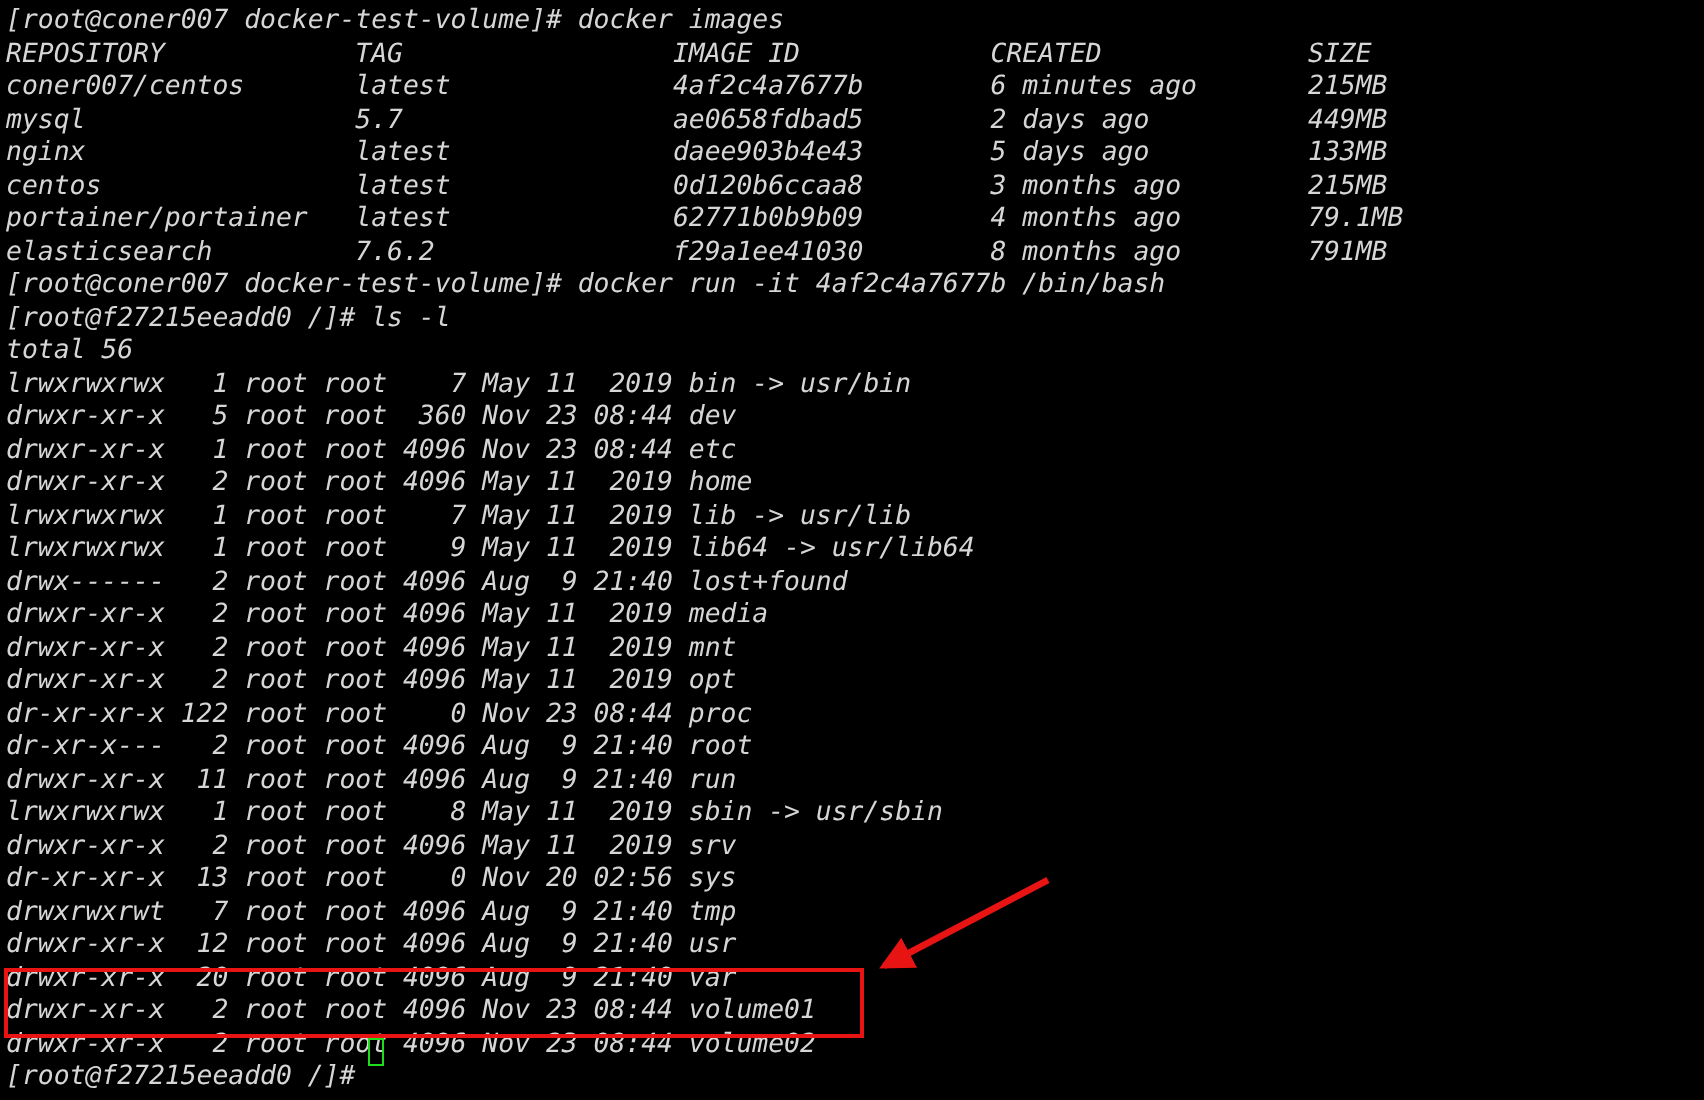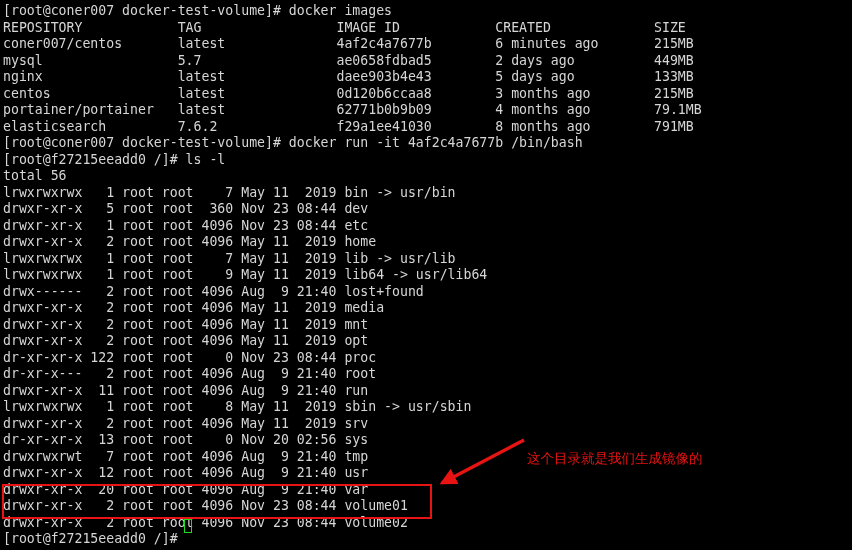--- a/index.html
+++ b/index.html
@@ -10,20 +10,21 @@
   #terminal {
     position: relative;
     width: 852px;
     height: 550px;
     background: #000000;
     overflow: hidden;
     font-family: "DejaVu Sans Mono", "Liberation Mono", monospace;
     font-size: 13.2px;
     line-height: 16.5px;
     color: #d6d6d6;
+    font-style: italic;
     -webkit-font-smoothing: none;
   }
   #screen-lines {
     position: absolute;
     left: 3px;
     top: 3px;
     width: 846px;
     white-space: pre;
   }
   .line {
@@ -87,18 +88,17 @@
   <svg class="annot-svg" viewBox="0 0 852 550">
     <defs>
       <marker id="arrowhead" markerWidth="5" markerHeight="5" refX="4.2" refY="2.5" orient="auto">
         <polygon points="0,0 5,2.5 0,5" fill="#e81313"></polygon>
       </marker>
     </defs>
     <line x1="524" y1="440" x2="442" y2="483" stroke="#e81313" stroke-width="3.4" marker-end="url(#arrowhead)"></line>
   </svg>
 
   <div class="annot-text">
-    <div>这个目录就是我们生成镜像的</div>
   </div>
 
   <div class="cursor"></div>
 
 </div>
 
 </body></html>

